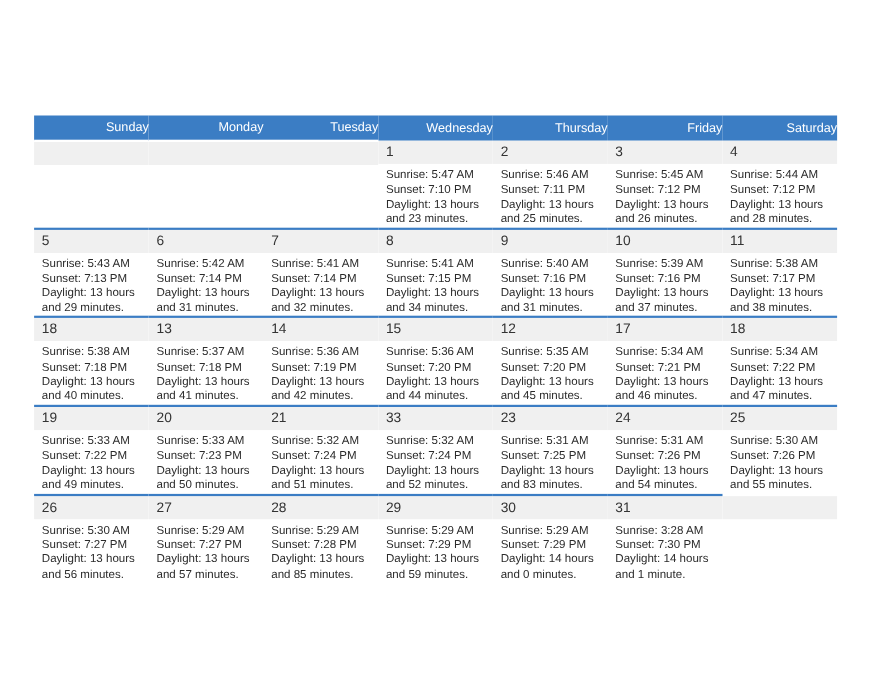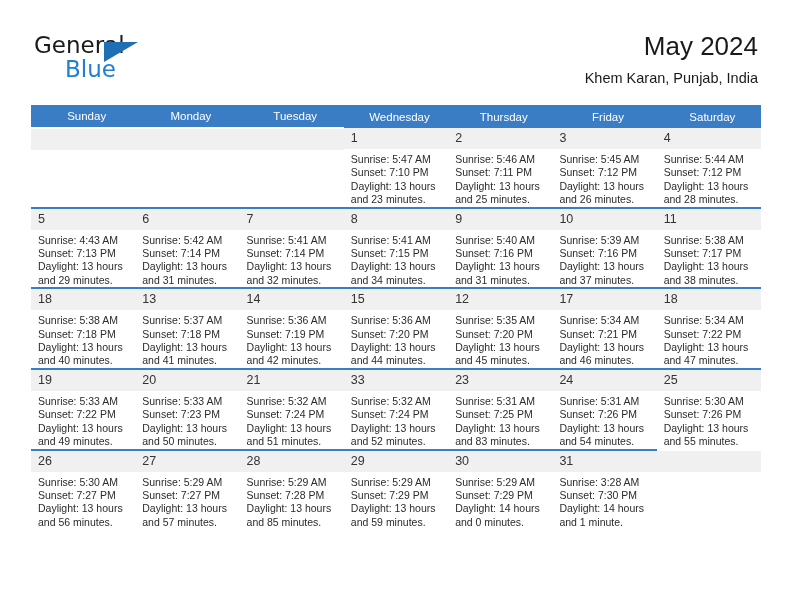--- a/index.html
+++ b/index.html
@@ -93,21 +93,21 @@
     top: 105px;
     width: 730px;
     border-collapse: collapse;
     table-layout: fixed;
   }
   .calendar th {
     background: #3b7dc4;
     color: #ffffff;
     font-size: 11.5px;
     font-weight: 400;
-    text-align: center;
+    text-align: right;
     padding: 5px 0 5px 7px;
     height: 12px;
     border: none;
   }
   .calendar td {
     vertical-align: top;
     padding: 0;
     border: none;
     border-top: 2px solid #3b7dc4;
     height: 76px;
@@ -142,34 +142,20 @@
   }
   .cell-body.blank .cell-line {
     visibility: hidden;
   }
 </style>
 </head>
 <body>
 
 <div class="page">
 
-  <div class="header">
-
-    <div class="brand">
-      <span class="brand-general">General</span>
-      <span class="brand-triangle"></span>
-      <span class="brand-blue">Blue</span>
-    </div>
-
-    <div class="title-block">
-      <div class="cal-title">May 2024</div>
-      <div class="cal-subtitle">Khem Karan, Punjab, India</div>
-    </div>
-
-  </div>
 
   <table class="calendar">
     <thead>
       <tr id="weekday-row">
           <th>Sunday</th>
           <th>Monday</th>
           <th>Tuesday</th>
           <th>Wednesday</th>
           <th>Thursday</th>
           <th>Friday</th>
@@ -239,21 +225,21 @@
               <div class="cell-line">Sunset: 7:12 PM</div>
               <div class="cell-line">Daylight: 13 hours</div>
               <div class="cell-line">and 28 minutes.</div>
             </div>
           </td>
         </tr>
         <tr class="week-row">
           <td>
             <span class="daynum">5</span>
             <div class="cell-body">
-              <div class="cell-line">Sunrise: 4:43 AM</div>
+              <div class="cell-line">Sunrise: 5:43 AM</div>
               <div class="cell-line">Sunset: 7:13 PM</div>
               <div class="cell-line">Daylight: 13 hours</div>
               <div class="cell-line">and 29 minutes.</div>
             </div>
           </td>
           <td>
             <span class="daynum">6</span>
             <div class="cell-body">
               <div class="cell-line">Sunrise: 5:42 AM</div>
               <div class="cell-line">Sunset: 7:14 PM</div>

